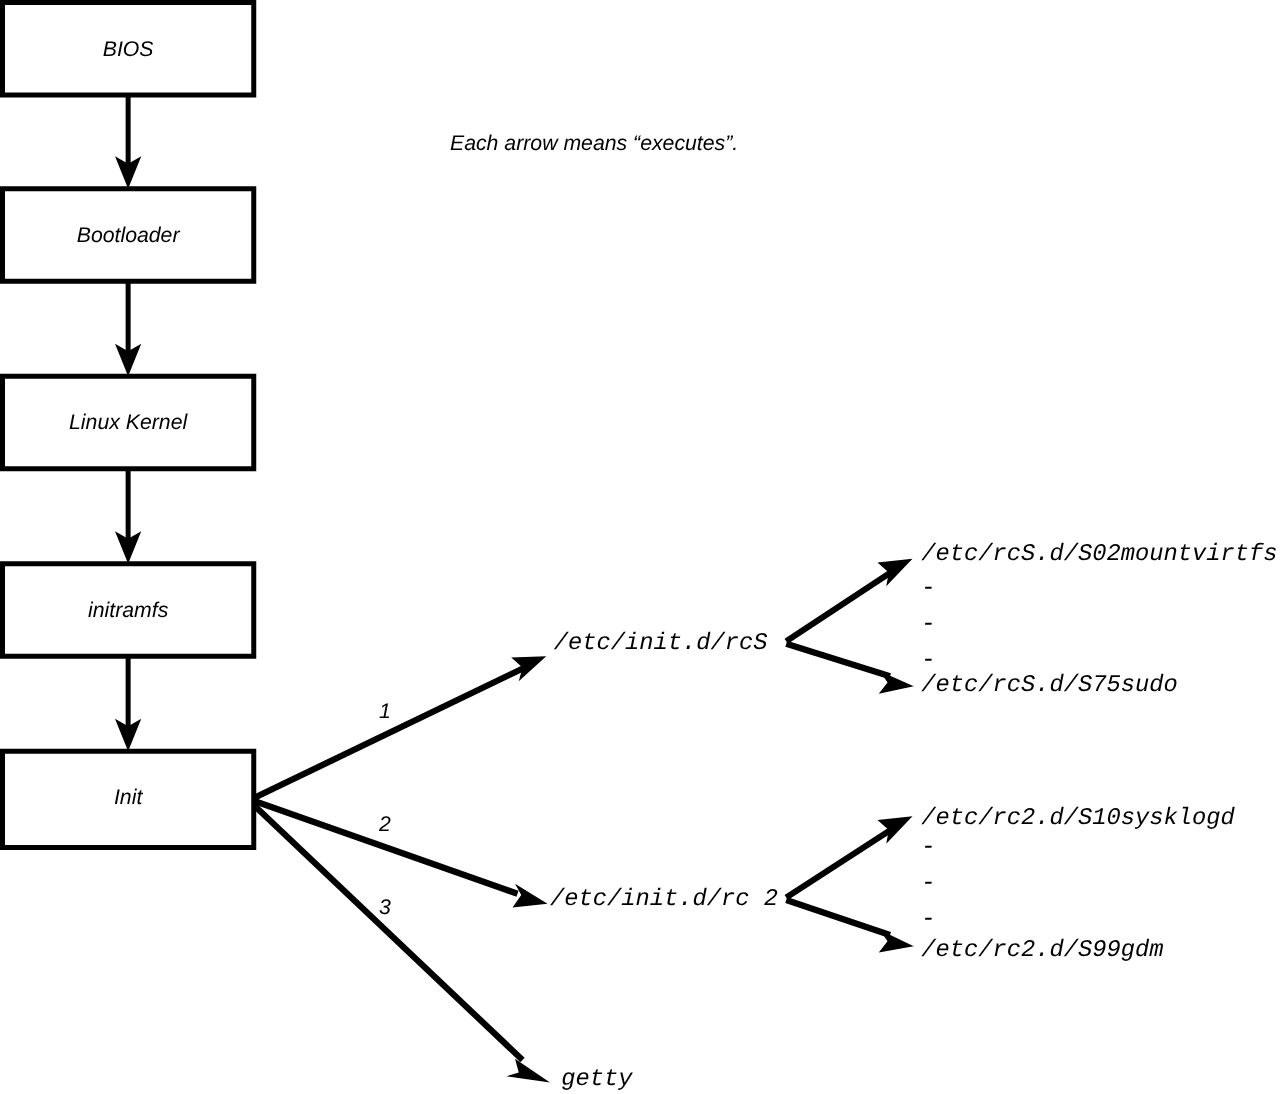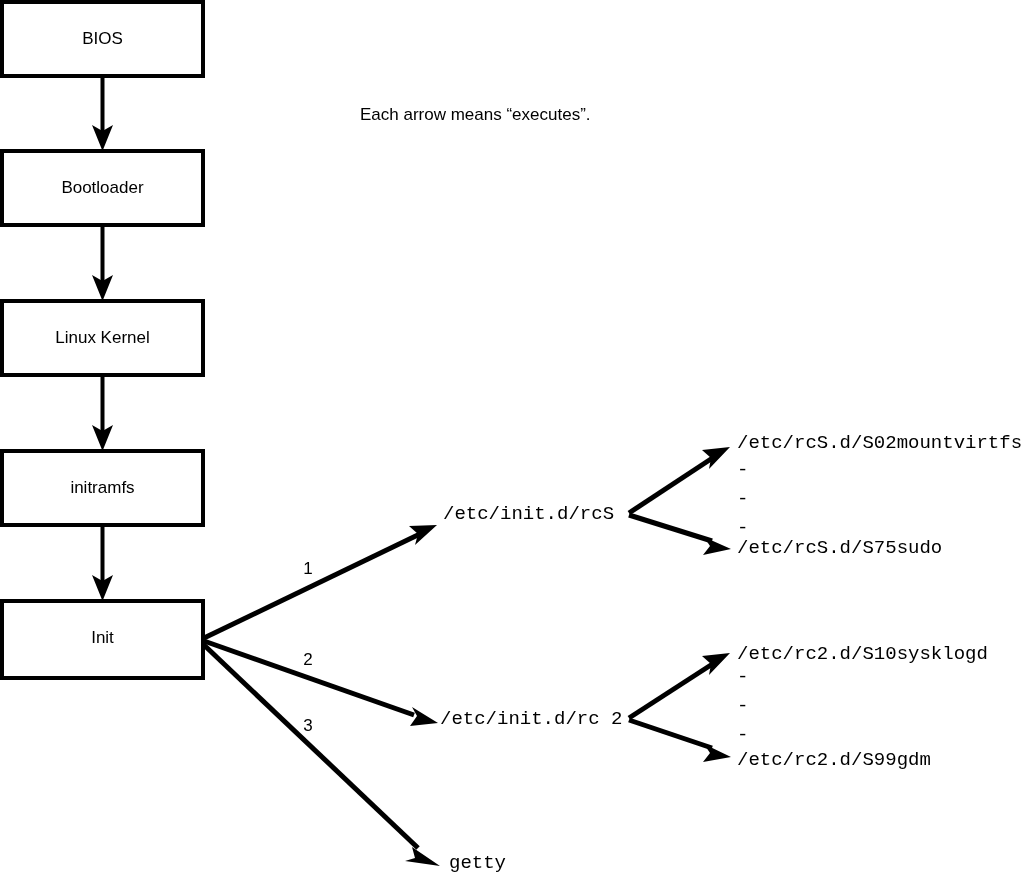--- a/index.html
+++ b/index.html
@@ -12,20 +12,21 @@
     width: 1024px;
     height: 875px;
     overflow: hidden;
     font-family: "Liberation Sans", sans-serif;
   }
   #diagram-root {
     position: relative;
     width: 1024px;
     height: 852px;
     background: #ffffff;
+    font-style: italic;
   }
   svg#boot-diagram {
     display: block;
     width: 1024px;
     height: 875px;
   }
   .node-box {
     fill: #ffffff;
     stroke: #000000;
     stroke-width: 4;

